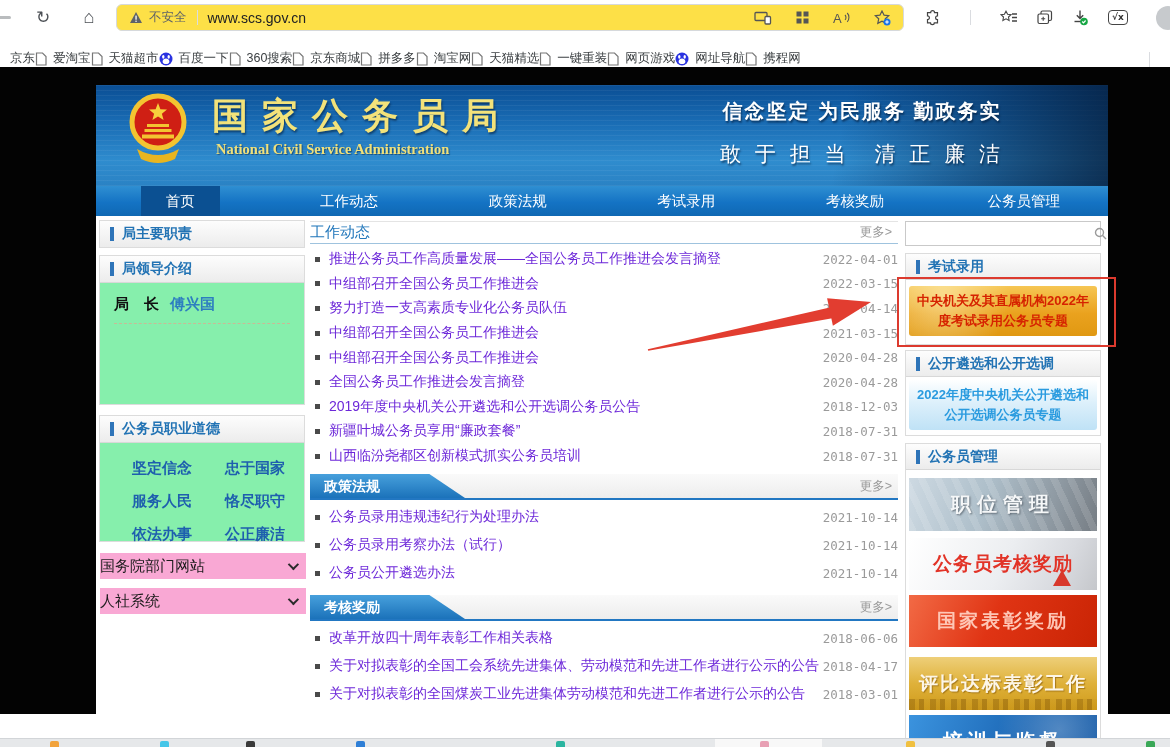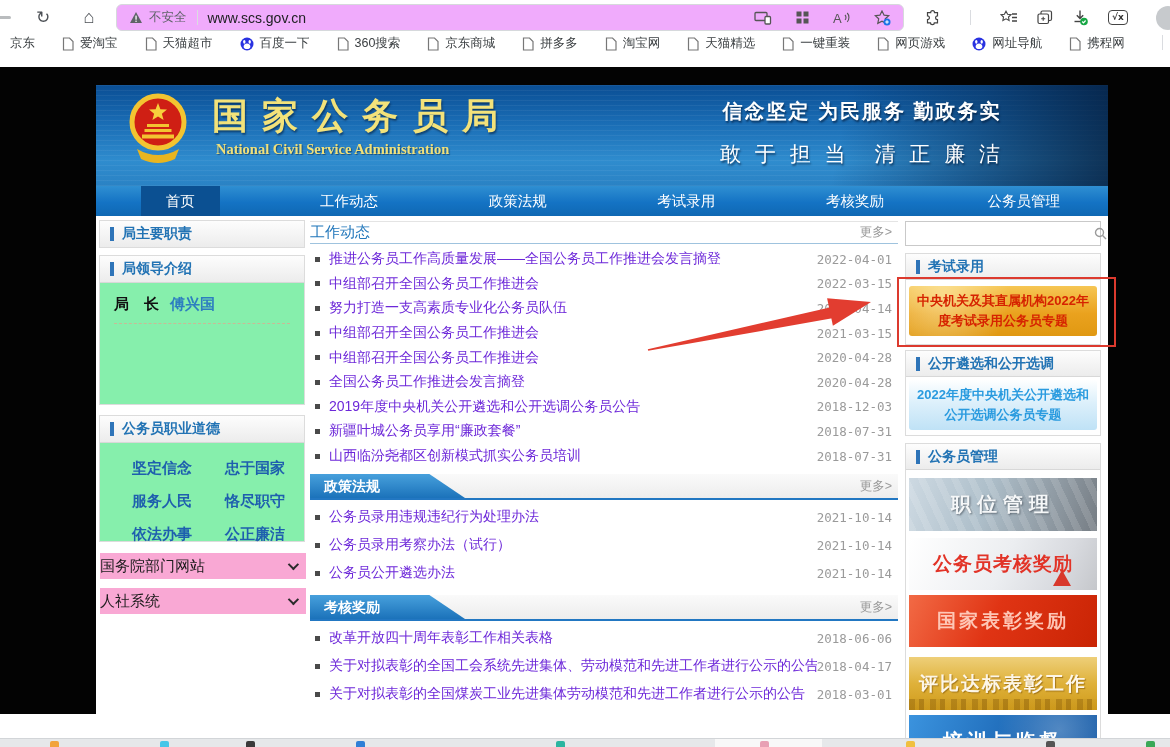--- a/index.html
+++ b/index.html
@@ -5,33 +5,33 @@
 *{margin:0;padding:0;box-sizing:border-box}
 body{background:#888;font-family:"Liberation Sans",sans-serif}
 #screen{position:relative;width:1170px;height:747px;background:#fff;overflow:hidden;font-family:"Liberation Sans",sans-serif}
 
 
 #chrome{position:absolute;left:0;top:0;width:1170px;height:35px;background:#fff;z-index:40}
 #back-stub{position:absolute;left:-3px;top:16px;width:14px;height:3px;background:#b9bcbe;border-radius:2px}
 .cbtn{position:absolute;top:0;height:35px;display:flex;align-items:center;justify-content:center;color:#4d5156;cursor:pointer}
 #reload-btn{left:30px;width:26px;font-size:17px}
 #home-btn{left:76px;width:26px;font-size:18px}
-#urlbar{position:absolute;left:116px;top:4px;width:788px;height:27px;border:1px solid #d6d9dc;border-radius:6px;display:flex;align-items:center;padding:4px 12px;background:#f0abfc}
+#urlbar{position:absolute;left:116px;top:4px;width:788px;height:27px;border:1px solid #d6d9dc;border-radius:6px;display:flex;align-items:center;padding:4px 12px;background:#fde047}
 #warn-icon{display:flex;margin-right:6px}
 #nsl{font-size:12.5px;color:#5f6368;white-space:nowrap}
 .vdiv{width:1px;height:15px;background:#dadce0;margin:0 10px}
 #url-text{font-size:14px;color:#202124}
 .ub-icons{margin-left:auto;display:flex;align-items:center;gap:24px}
 .ico{display:flex;align-items:center;justify-content:center}
 #chrome-right{position:absolute;left:925px;top:0;height:35px;display:flex;align-items:center;gap:19px}
 #mathsolver{font-size:9px;font-weight:bold;color:#333;border:1.5px solid #444;border-radius:4px;padding:2px 3px;line-height:1;font-family:"DejaVu Sans",sans-serif}
 #avatar{position:absolute;left:1156px;top:6px;width:24px;height:24px;border-radius:50%;background:#c7cacd}
 
 
-#bookmarks{position:absolute;left:0;top:35px;width:1170px;height:32px;background:#fff;display:flex;align-items:flex-start;padding:0 10px;gap:27px;z-index:40}
+#bookmarks{position:absolute;left:0;top:35px;width:1170px;height:32px;background:#fff;display:flex;align-items:flex-end;padding:0 10px;z-index:40}
 .bm{display:flex;align-items:center;gap:6px;font-size:12.5px;color:#3c4043;white-space:nowrap;cursor:pointer}
 #bm-right{margin-left:auto;display:flex;align-items:center;gap:10px}
 
 
 #blackband{position:absolute;left:0;top:67px;width:1170px;height:647px;background:#030303}
 #bottomwhite{position:absolute;left:0;top:714px;width:1170px;height:24px;background:#fff}
 #pagewhite{position:absolute;left:96px;top:216px;width:1012px;height:498px;background:#fff}
 
 
 #site-banner{position:absolute;left:96px;top:85px;width:1012px;height:101px;overflow:hidden;background:
@@ -78,21 +78,21 @@
 .msec{position:absolute;left:310px;width:588px;background:#fff}
 #sec1{top:221px}
 #sec1 .shead{height:23px;display:flex;align-items:center;border-top:1px solid #e4e4e4;border-bottom:1px solid #9fc3de}
 #sec1 .stitle{color:#2277bb;font-size:15px}
 .more{margin-left:auto;margin-right:6px;color:#9a9a9a;font-size:12.5px;cursor:pointer}
 .nlist{padding-top:3px}
 .nrow{display:flex;align-items:center;height:24.6px;cursor:pointer}
 .roomy .nrow{height:28.2px}
 .blt{width:5px;height:5px;background:#4a4a4a;margin:0 9px 0 5px;flex:none}
 .ntitle{font-size:14px;color:#6d28d9;white-space:nowrap;overflow:hidden;flex:1}
-.ndate{font-family:"DejaVu Sans Mono",monospace;font-size:12.5px;color:#9a9a9a;margin-right:6px}
+.ndate{font-family:"DejaVu Sans Mono",monospace;font-size:12.5px;color:#9a9a9a;}
 #sec2{top:474px}
 #sec3{top:595px}
 .tabhead{height:26px;display:flex;align-items:center;background:linear-gradient(180deg,#fafafa,#ededed);border-bottom:2px solid #2277c2;position:relative}
 .bluetab{height:24px;line-height:24px;width:155px;padding-left:14px;color:#fff;font-size:14px;font-weight:bold;background:linear-gradient(180deg,#47a0dc,#1b72ba);clip-path:polygon(0 0,77% 0,100% 100%,0 100%)}
 
 
 #searchbox{position:absolute;left:905px;top:221px;width:196px;height:25px;border:1px solid #c9c9c9;background:#fff;display:flex;align-items:center}
 #searchbox input{flex:1;border:none;outline:none;height:100%;padding:0 6px;font-size:13px}
 #search-ic{margin-right:7px;display:flex}
 .rbox{position:absolute;left:905px;width:196px;background:#fff;border:1px solid #dcdcdc}

